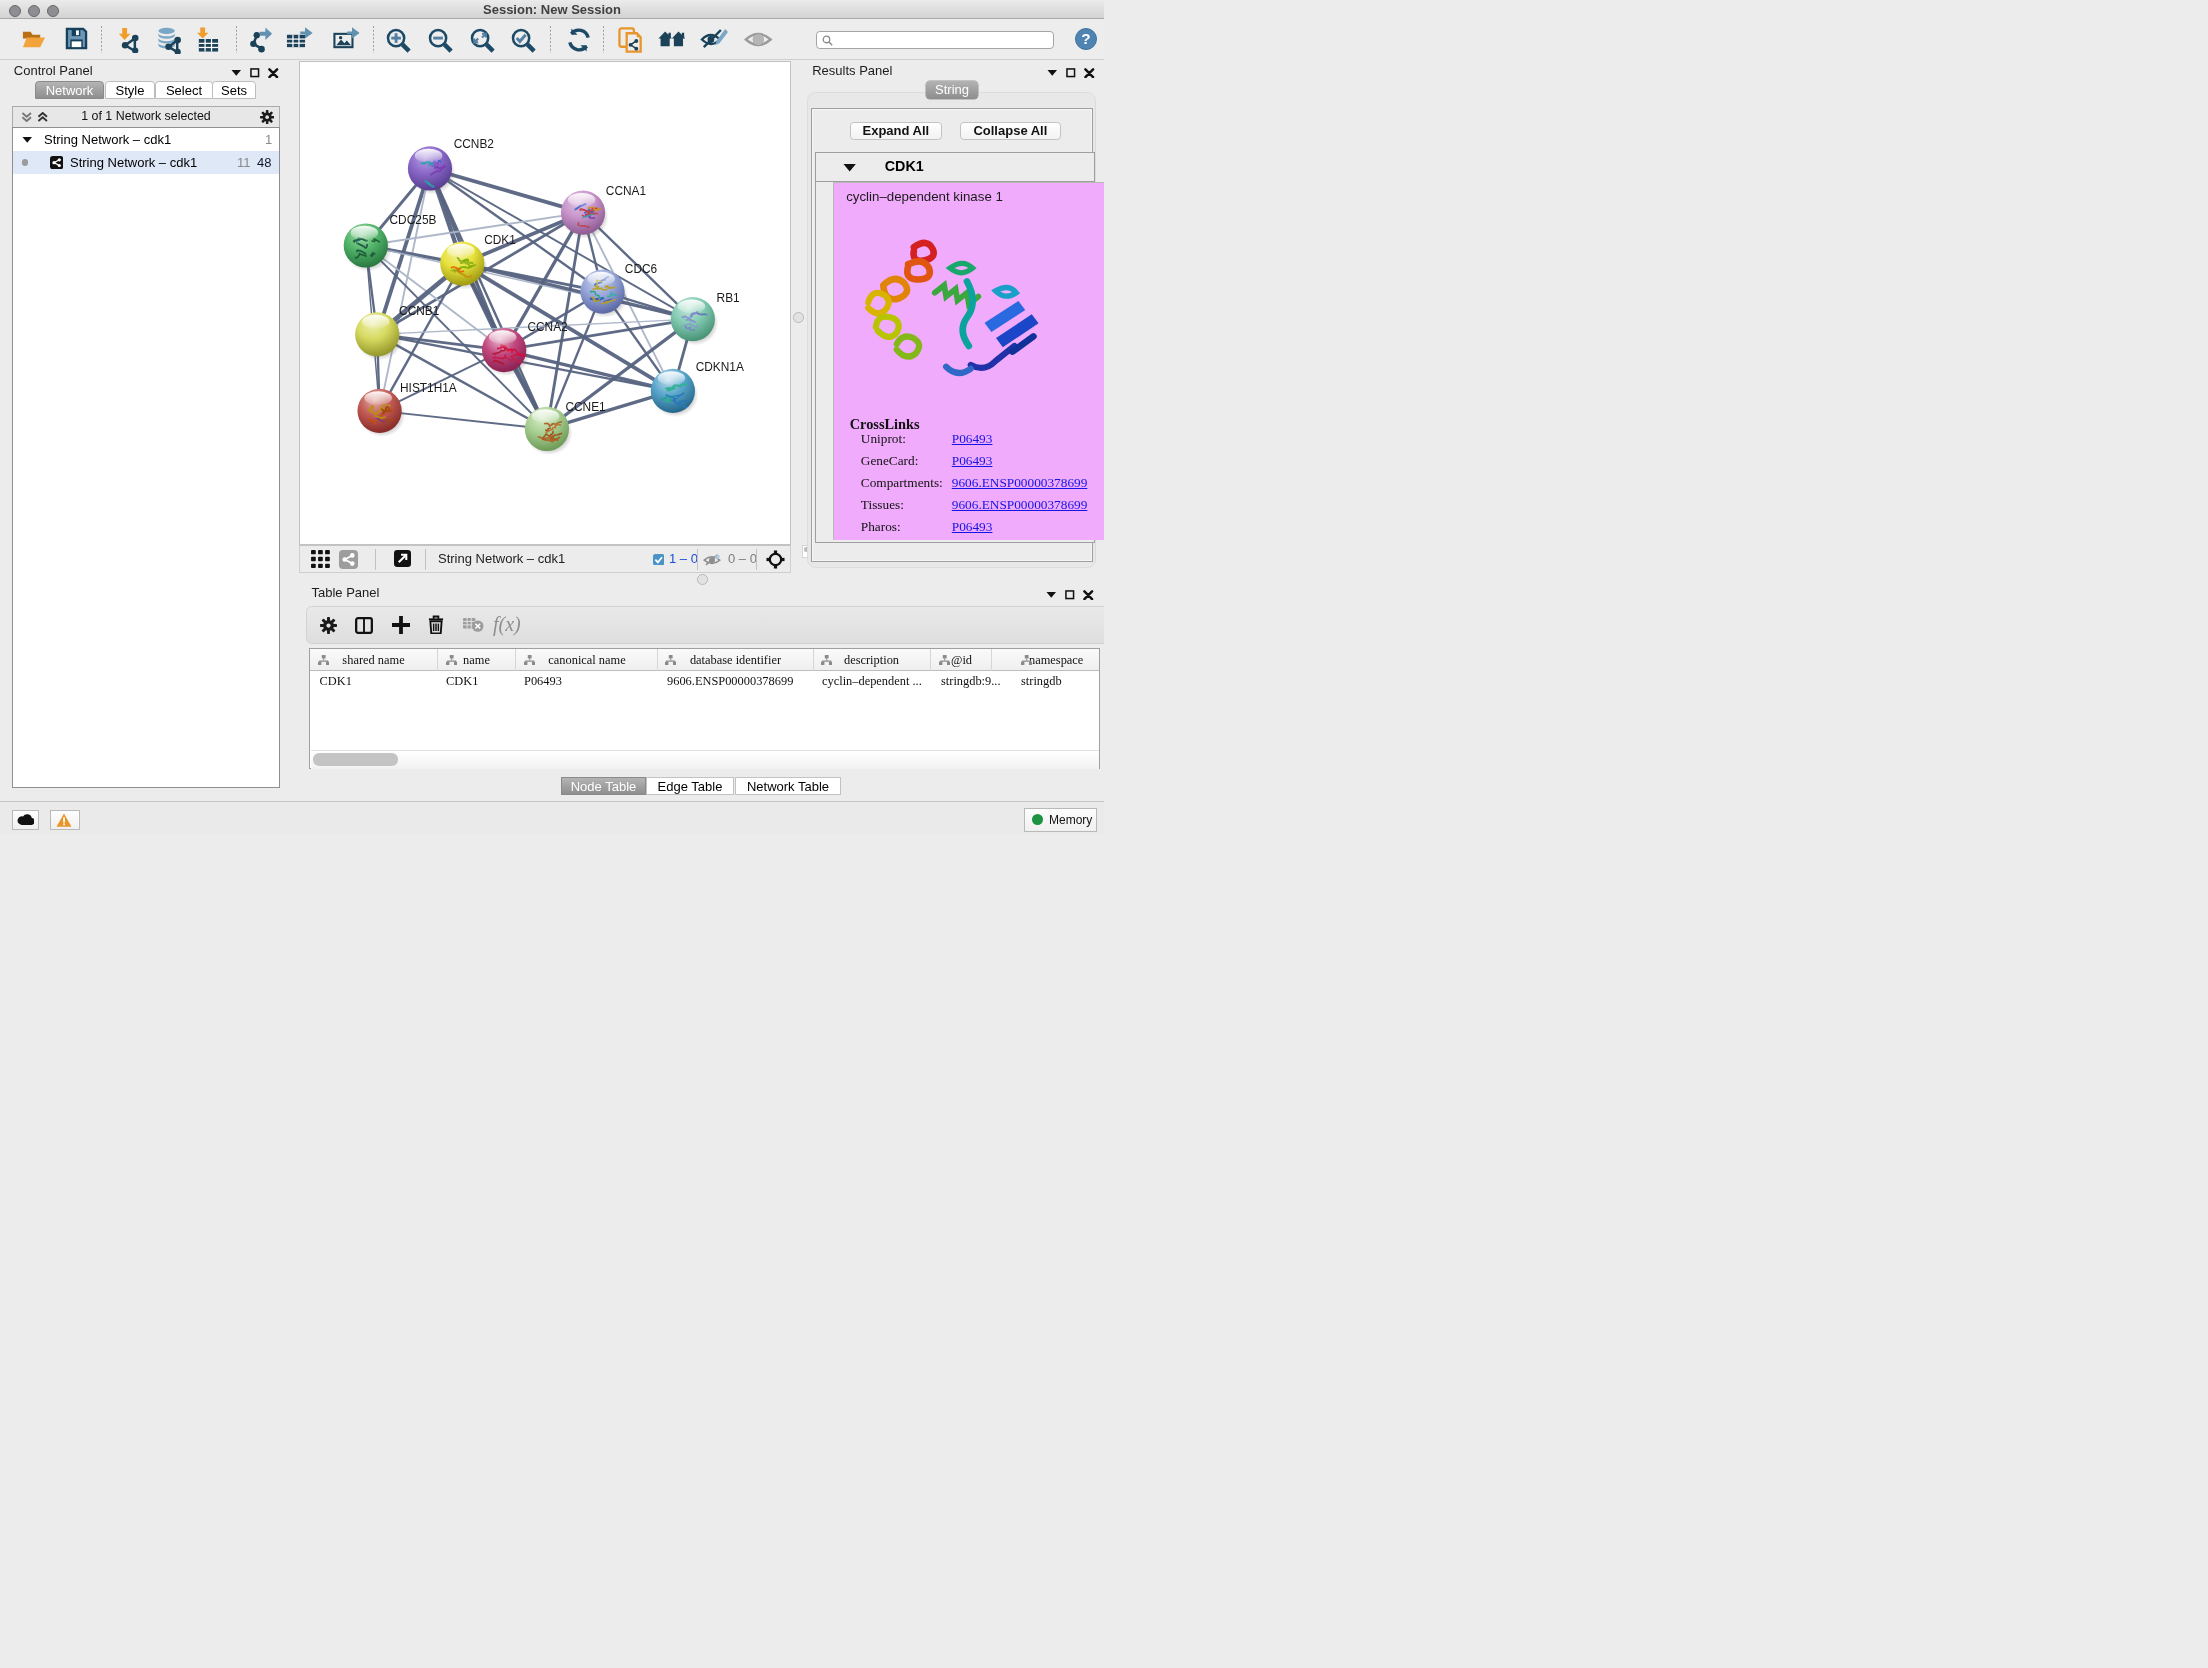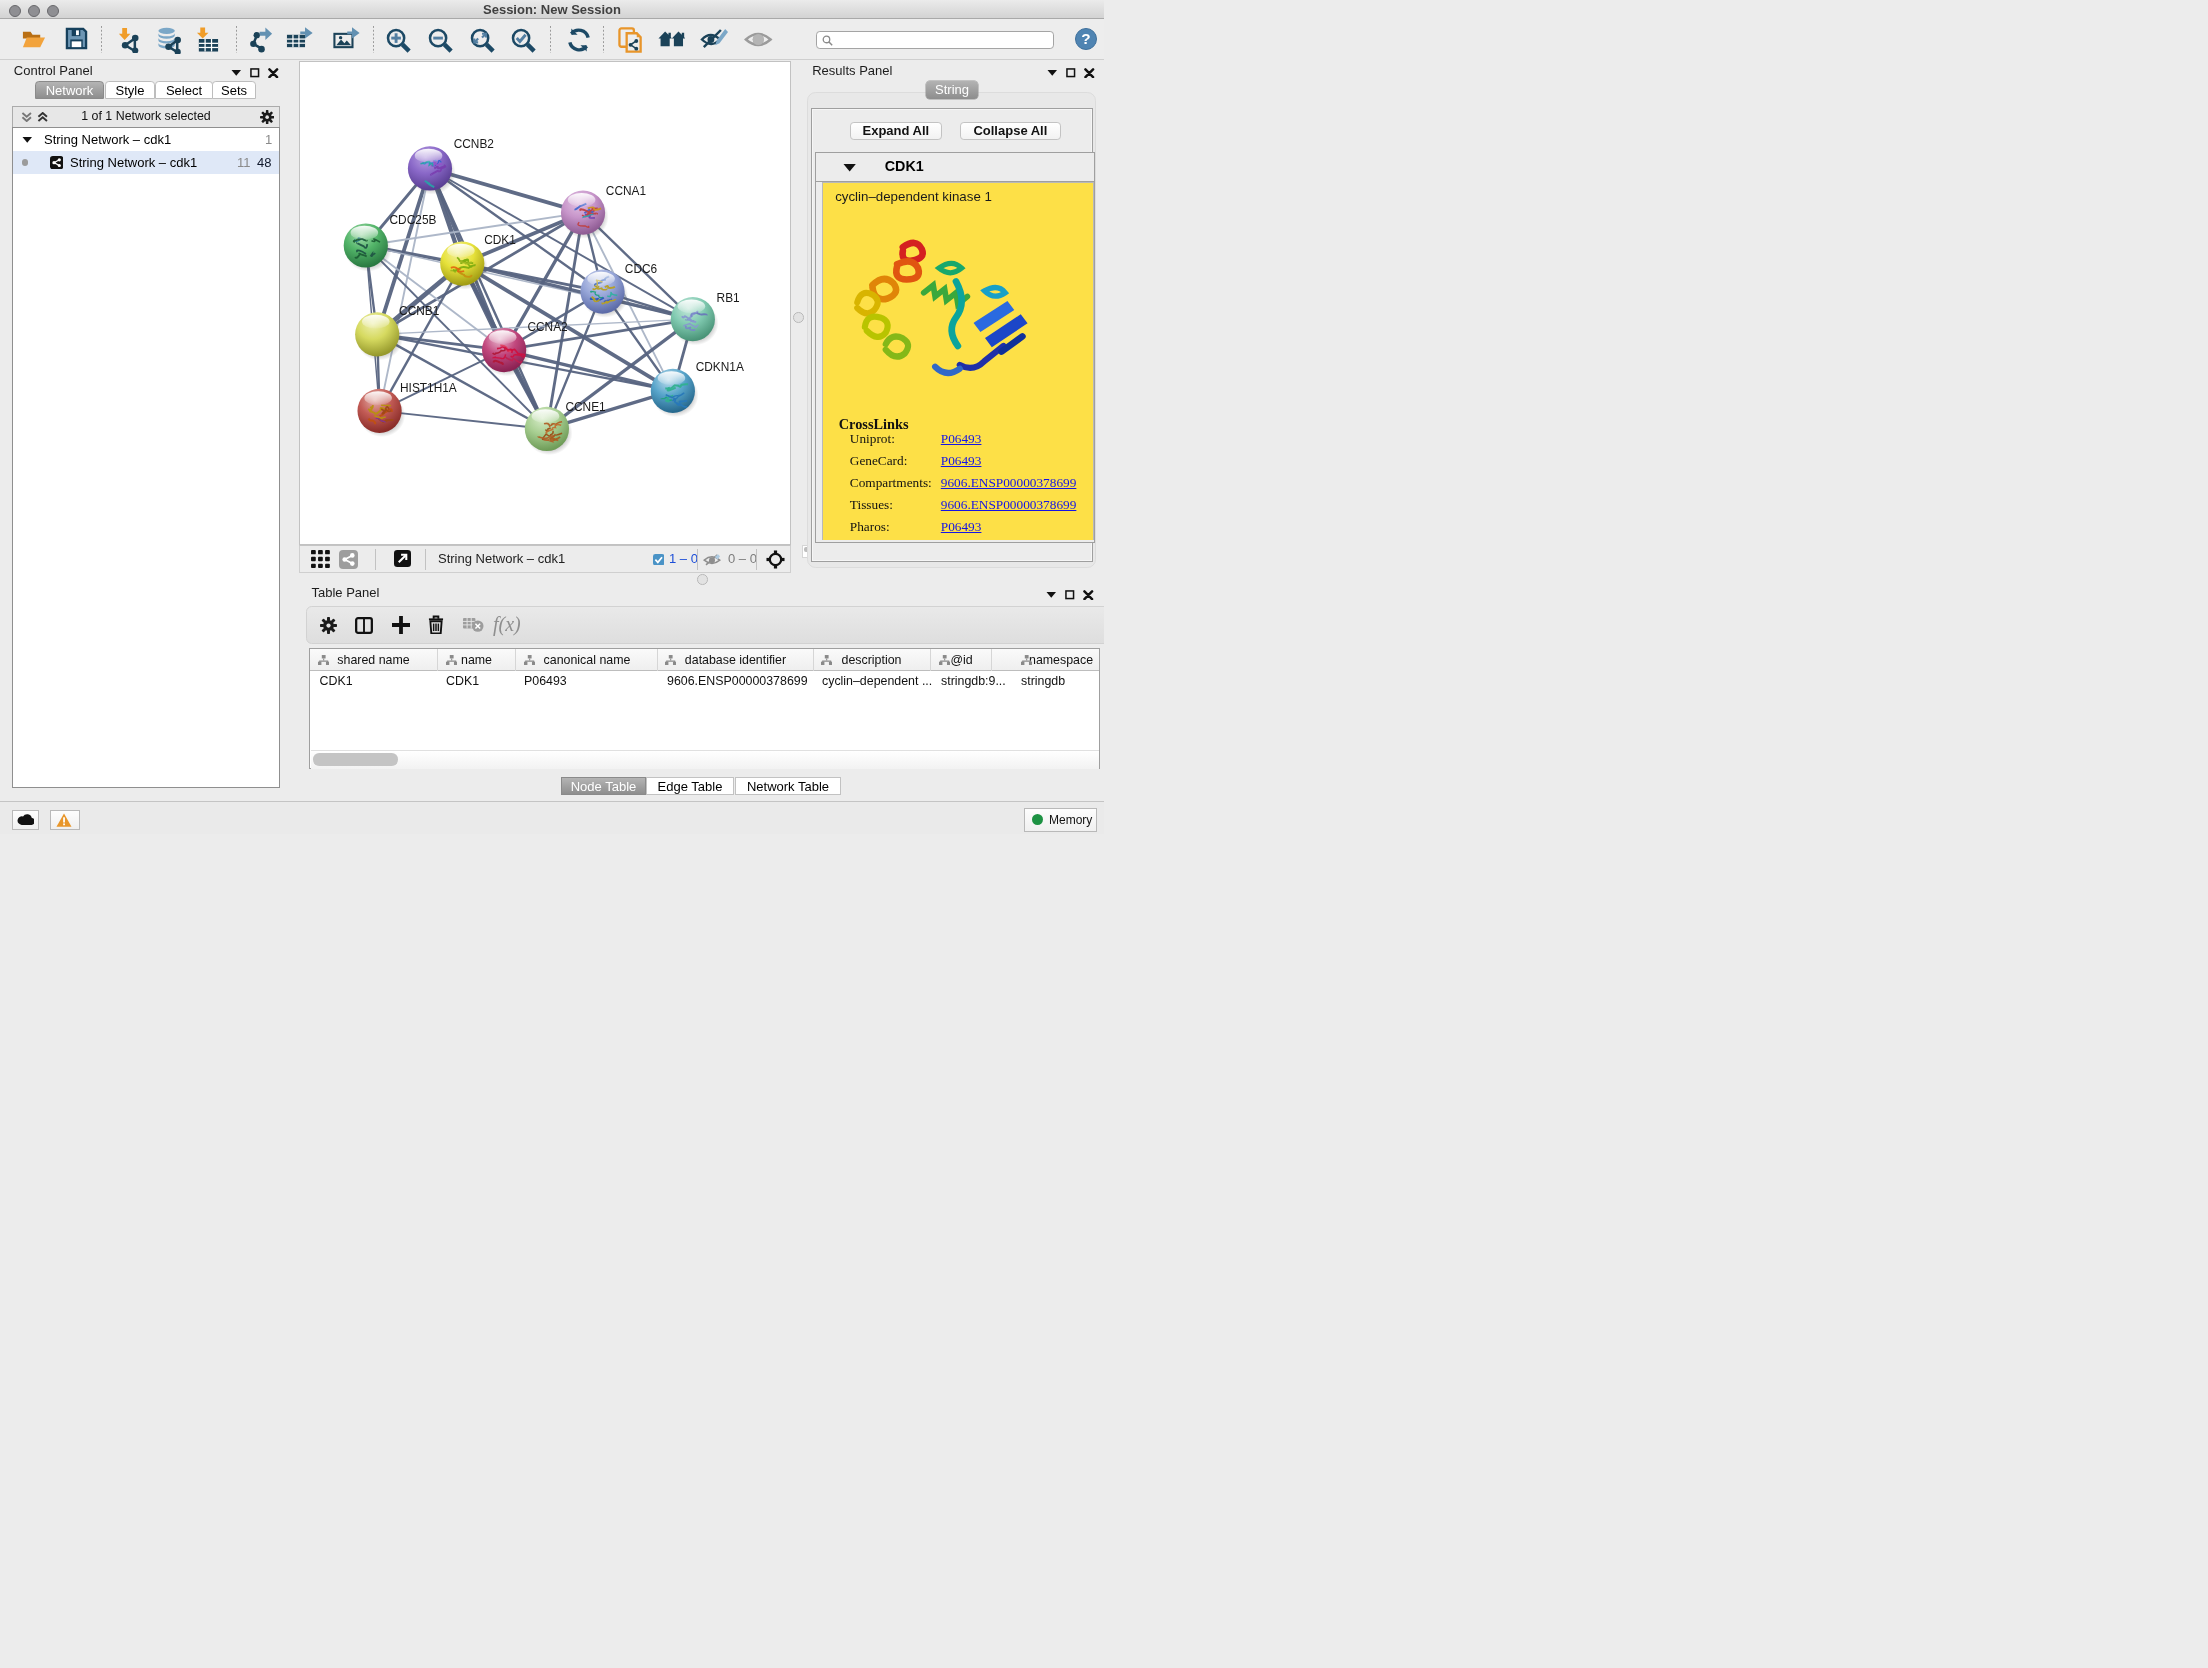--- a/index.html
+++ b/index.html
@@ -30,27 +30,27 @@
 #netview{left:299px;top:61px;width:492px;height:484px;background:#fff;border:1px solid #c2c2c2;box-sizing:border-box;}
 #netbar{left:299px;top:545px;width:492px;height:27.6px;background:#ececec;border:1px solid #cfcfcf;border-top:1px solid #c4c4c4;box-sizing:border-box;}
 
 #results{left:807px;top:59px;width:288px;height:524px;}
 #stringtab{position:absolute;left:119px;top:22.4px;width:52px;height:18px;border-radius:3.8px;background:linear-gradient(#b3b3b3,#8d8d8d);color:#fff;text-align:center;line-height:18px;font-size:13px;box-shadow:0 0 0 0.5px #979797;}
 #strpanel{position:absolute;left:0;top:33px;width:287px;height:474px;background:#e8e8e8;border:1px solid #dcdcdc;border-radius:8.6px;}
 #strinner{position:absolute;left:2.9px;top:15px;width:280px;height:452px;border:1px solid #9f9f9f;box-shadow:inset 0 0 0 1px #f6f6f6;background:#ececec;}
 .wbtn{position:absolute;height:17.6px;background:linear-gradient(#ffffff,#f2f2f2);border:1px solid #c3c3c3;border-radius:3.8px;font-size:13px;font-weight:bold;color:#111;text-align:center;line-height:16px;box-sizing:border-box;}
 #cdkbox{position:absolute;left:2.9px;top:43px;width:278px;height:389px;border:1px solid #9f9f9f;background:#ececec;}
 #cdkhead{position:absolute;left:0;top:0;width:100%;height:27.6px;border-bottom:1px solid #9f9f9f;}
-#cdkcontent{position:absolute;left:6px;top:28.5px;width:270px;height:357px;border:1px solid #b9b9b9;border-bottom:none;background:#fde047;}
+#cdkcontent{position:absolute;left:17px;top:28.5px;width:270px;height:357px;border:1px solid #b9b9b9;border-bottom:none;background:#f0abfc;}
 .serif{font-family:"Liberation Serif",serif;}
 .xlink{color:#1414e6;text-decoration:underline;}
 
 #tablepanel{left:282px;top:583px;width:822px;height:218px;}
 #ttoolbar{position:absolute;left:24px;top:23px;width:924px;height:38px;background:linear-gradient(#e9e9e9,#dedede);border:1px solid #d2d2d2;border-radius:5.7px;box-sizing:border-box;}
-#ttable{position:absolute;left:27px;top:65px;width:789px;height:119px;background:#fff;border:1px solid #9f9f9f;}
+#ttable{position:absolute;left:27px;top:65px;width:789px;height:119px;background:#fff;border:1px solid #9f9f9f;font-family:Liberation Serif, serif;}
 #thead{position:absolute;left:0;top:0;width:100%;height:22px;background:linear-gradient(#fafafa,#efefef);border-bottom:1px solid #bdbdbd;box-sizing:border-box;}
 .hcell{position:absolute;top:0;height:22px;line-height:22px;text-align:center;font-size:12.4px;color:#111;border-right:1px solid #d6d6d6;box-sizing:border-box;}
 .tcell{position:absolute;top:0;height:21px;line-height:21px;font-size:12.4px;color:#111;white-space:nowrap;overflow:hidden;}
 .ttab{position:absolute;top:194px;height:18px;line-height:18px;font-size:13px;text-align:center;background:#fff;border:1px solid #c2c2c2;box-sizing:border-box;}
 
 #statusbar{left:0;top:801px;width:1104px;height:33px;background:#eaeaea;border-top:1px solid #c4c4c4;}
 .sbtn{position:absolute;background:linear-gradient(#fdfdfd,#f0f0f0);border:1px solid #b9b9b9;}
 </style>
 </head>
 <body>

